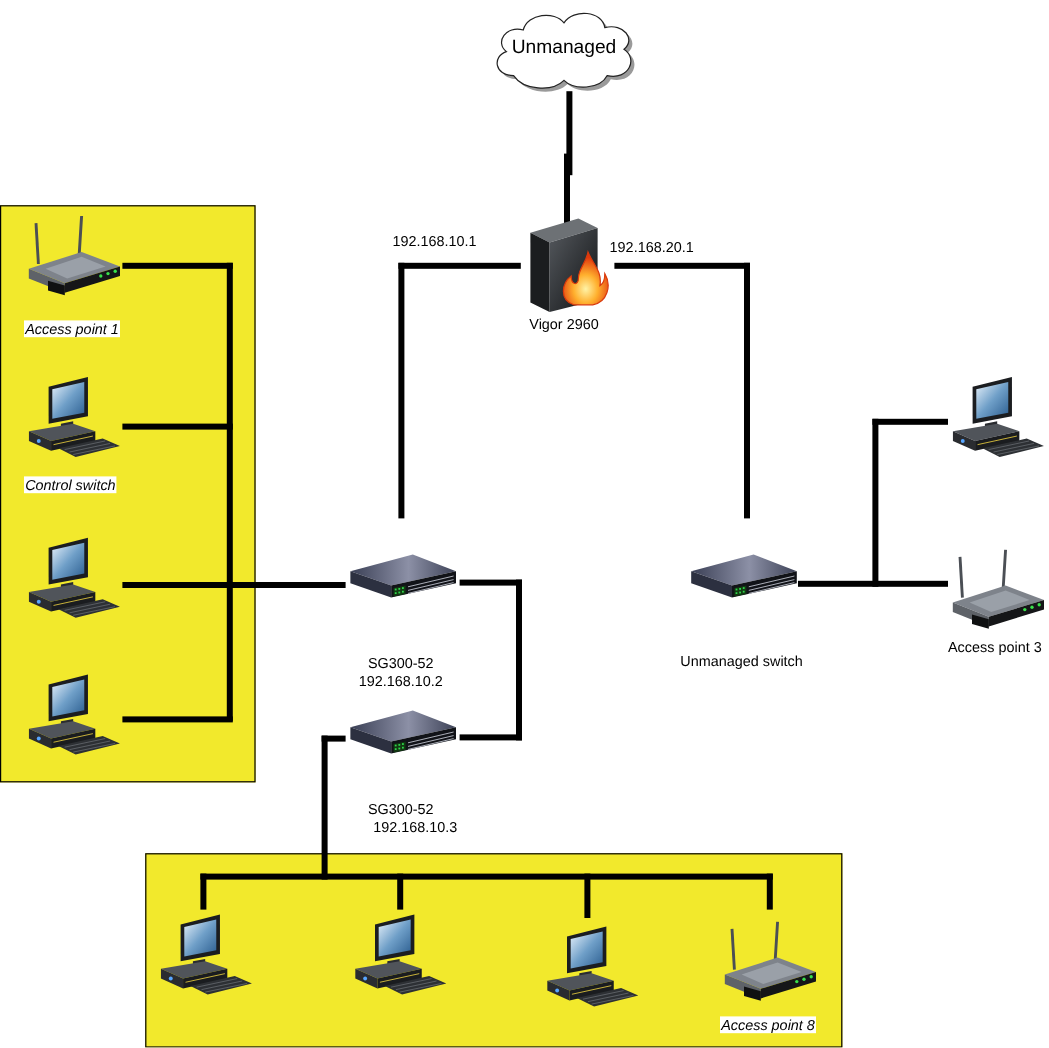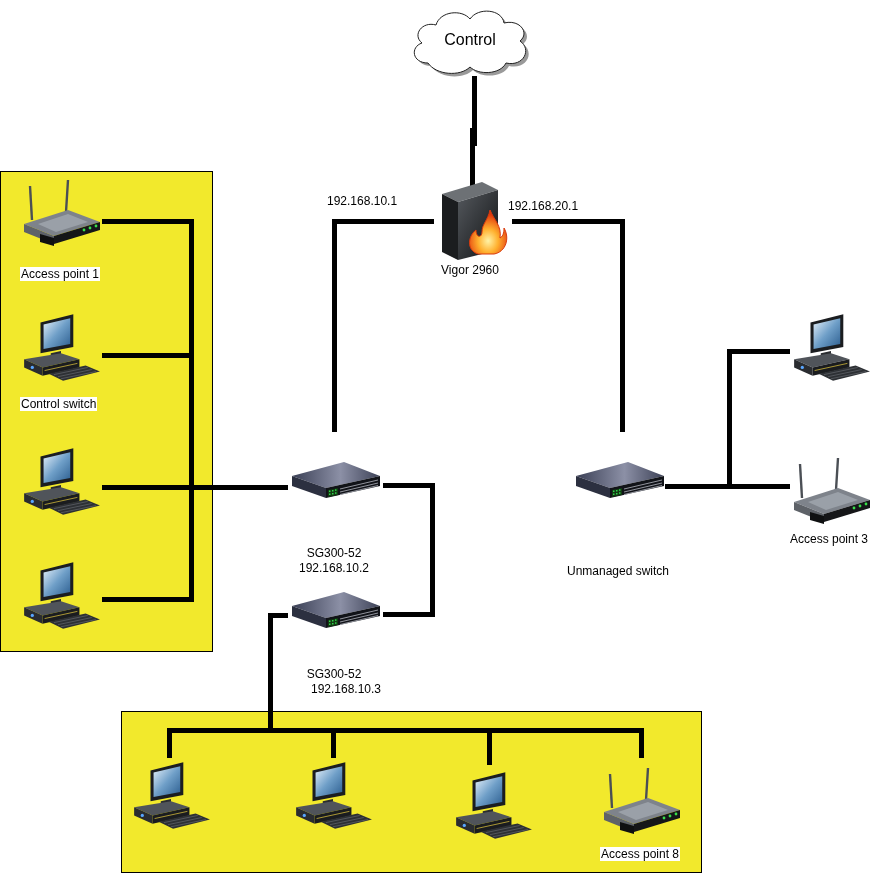--- a/index.html
+++ b/index.html
@@ -1,21 +1,21 @@
 <!DOCTYPE html>
 <html><head>
 <meta charset="utf-8">
 <style>
   html, body { margin: 0; padding: 0; background: #ffffff; }
   body { width: 874px; height: 873px; position: relative; overflow: hidden;
          font-family: "Liberation Sans", sans-serif; }
   .zone { position: absolute; background: #f2e92c; border: 1px solid #000; box-sizing: border-box; }
   .wire { position: absolute; background: #000; }
   .label { position: absolute; font-size: 12px; color: #000; white-space: nowrap; line-height: 14px; text-align: center; }
-  .label.hl { background: #ffffff; padding: 0 1px; }
+  .label.hl { background: #ffffff; padding: 0 1px; font-style: italic; }
   .label.center { text-align: center; }
   .dev { position: absolute; }
   svg { display: block; overflow: visible; }
 </style>
 </head>
 <body>
 
 <svg width="0" height="0" style="position:absolute">
   <defs>
     <linearGradient id="pcScreen" x1="0" y1="0" x2="1" y2="1">
@@ -126,21 +126,21 @@
 <div class="wire" style="left:665px;top:484px;width:125px;height:5px;"></div>
 <div class="wire" style="left:727px;top:349px;width:5px;height:140px;"></div>
 <div class="wire" style="left:727px;top:349px;width:63px;height:5px;"></div>
 
 <div class="dev" style="left:406px;top:5px;width:128px;height:72px;">
   <svg width="128" height="72" viewBox="0 0 128 72">
     <path d="M22,58 C6,58 4,42 16,38 C6,30 16,16 30,20 C34,6 56,4 64,14 C72,2 96,4 98,18 C114,14 124,28 114,36 C126,44 118,62 100,58 C94,70 72,70 64,62 C54,72 30,70 22,58 Z" fill="#9a9a9a" transform="translate(3,3)"></path>
     <path d="M22,58 C6,58 4,42 16,38 C6,30 16,16 30,20 C34,6 56,4 64,14 C72,2 96,4 98,18 C114,14 124,28 114,36 C126,44 118,62 100,58 C94,70 72,70 64,62 C54,72 30,70 22,58 Z" fill="#ffffff" stroke="#222" stroke-width="1"></path>
   </svg>
 </div>
-<div class="label center" style="left:406px;top:31px;width:128px;font-size:16px;line-height:18px;">Control</div>
+<div class="label center" style="left:406px;top:31px;width:128px;font-size:16px;line-height:18px;">Unmanaged</div>
 
 <div class="dev" style="left:432px;top:180px;width:80px;height:80px;">
   <svg width="80" height="80" viewBox="0 0 80 80">
     <polygon points="10,14 50,2 66,10 26,22" fill="#6d7175"></polygon>
     <polygon points="10,14 26,22 26,80 10,72" fill="#1b1d1f"></polygon>
     <polygon points="26,22 66,10 66,70 26,80" fill="url(#fwFront)"></polygon>
     <path d="M46,74 C34,70 36,56 44,50 C44,58 50,58 50,52 C50,44 56,40 58,30 C62,40 70,46 68,58 C72,56 72,50 72,48 C78,58 74,72 62,74 Z" fill="url(#flame)" stroke="#d93a0d" stroke-width="1"></path>
   </svg>
 </div>
 <div class="label" style="left:327px;top:194px;">192.168.10.1</div>
@@ -161,21 +161,21 @@
     </svg>
 </div>
 <div class="label center" style="left:284px;top:667px;width:100px;">SG300-52</div>
 <div class="label center" style="left:296px;top:682px;width:100px;">192.168.10.3</div>
 
 <div class="dev" style="left:566px;top:458px;width:104px;height:56px;">
   <svg width="104" height="56" viewBox="0 0 100 56">
       <use href="#sw"></use>
     </svg>
 </div>
-<div class="label center" style="left:553px;top:564px;width:130px;">Unmanaged switch</div>
+<div class="label center" style="left:553px;top:544px;width:130px;">Unmanaged switch</div>
 
 <div class="dev" style="left:18px;top:180px;width:86px;height:70px;">
   <svg width="86" height="70" viewBox="0 0 86 70">
       <use href="#ap"></use>
     </svg>
 </div>
 <div class="label hl" style="left:20px;top:267px;">Access point 1</div>
 
 <div class="dev" style="left:20px;top:312px;width:82px;height:72px;">
   <svg width="82" height="72" viewBox="0 0 80 70">

